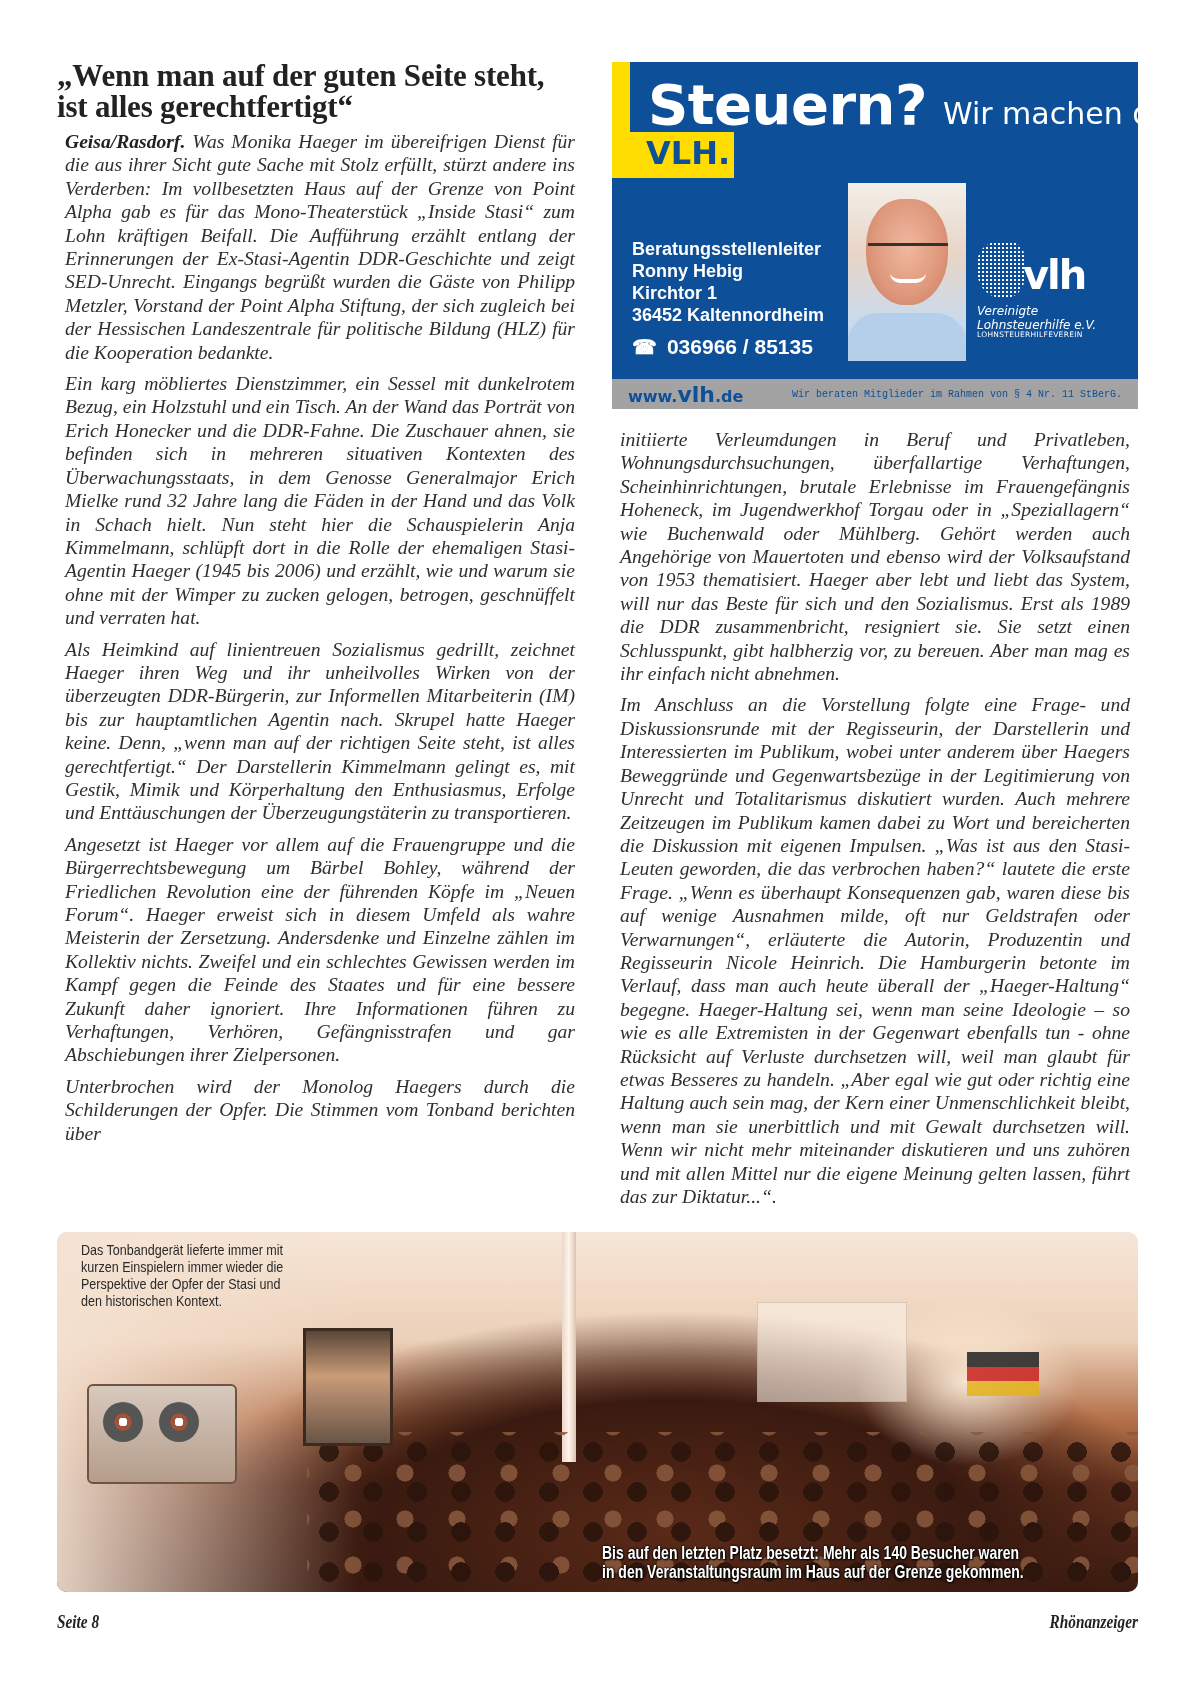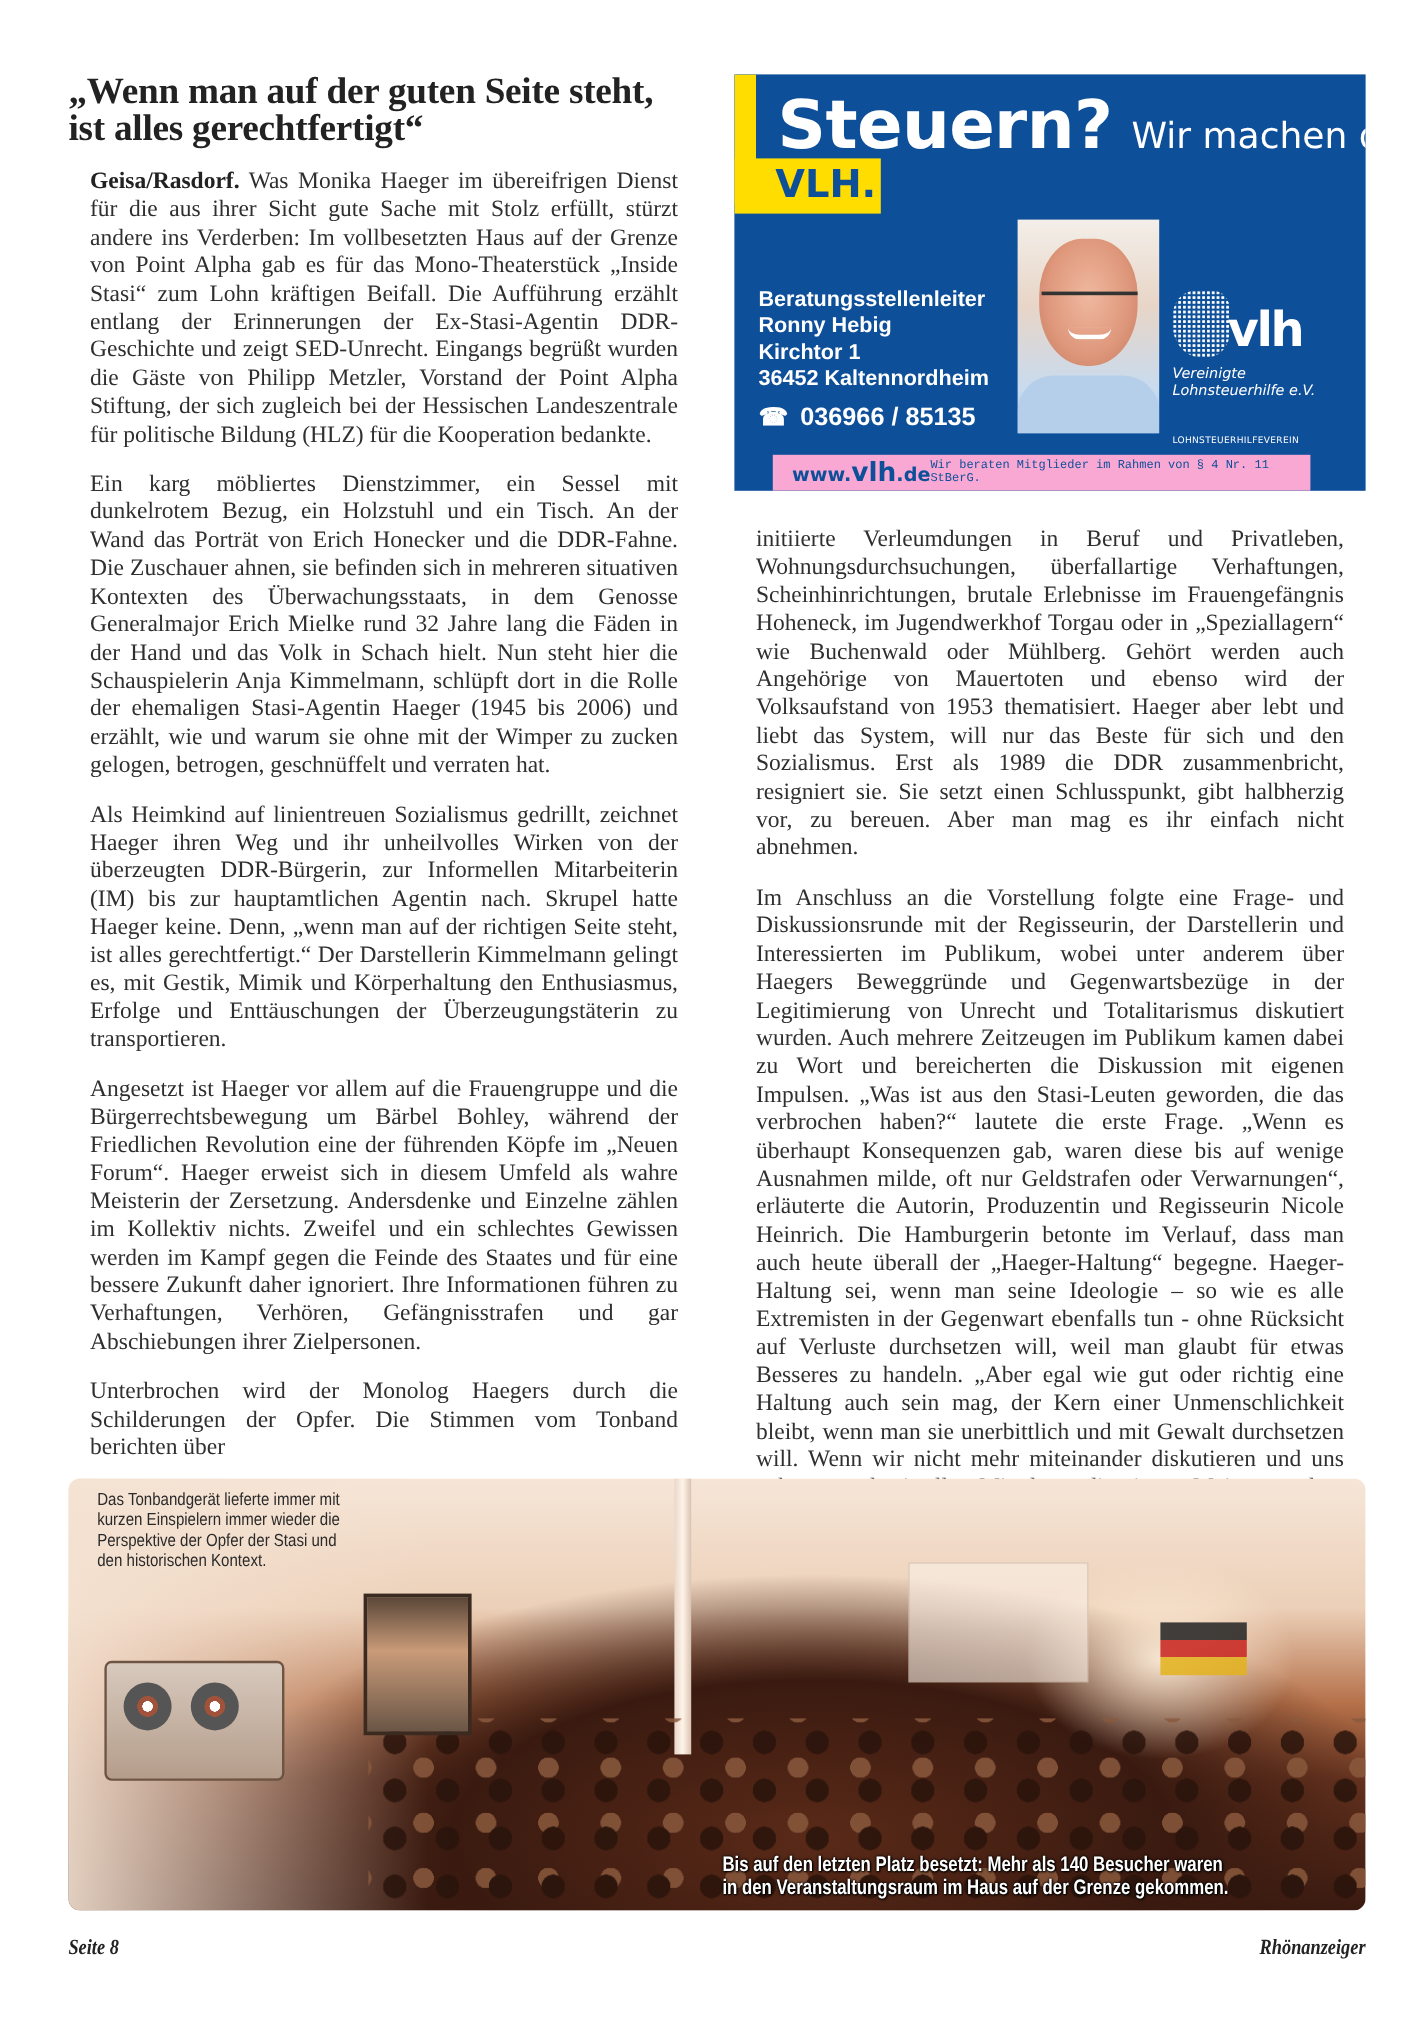--- a/index.html
+++ b/index.html
@@ -5,21 +5,21 @@
   * { box-sizing: border-box; margin: 0; padding: 0; }
   html, body { width: 1190px; height: 1683px; background: #ffffff; overflow: hidden; }
   body { position: relative; font-family: "Liberation Serif", "DejaVu Serif", serif; color: #2a2a2a; }
 
   .col-left { position: absolute; left: 57px; top: 60px; width: 526px; }
   .col-right { position: absolute; left: 612px; top: 420px; width: 526px; }
 
   .headline { font-family: "Liberation Serif", serif; font-weight: bold; font-size: 31px; line-height: 31px; color: #222; letter-spacing: -0.2px; }
   .subline { font-size: 19.6px; line-height: 23px; color: #333; }
   .body-text { font-size: 19.6px; line-height: 23.4px; text-align: justify; color: #2f2f2f; }
-  .body-text p { margin: 18px; }
+  .body-text p { margin: 8px; font-style: italic; }
   .dateline { font-weight: bold; color: #222; }
 
   
   .ad { position: absolute; left: 612px; top: 62px; width: 526px; height: 347px; background: #0e4f99; overflow: hidden; }
   .ad-yellow-bar-left { position: absolute; left: 0; top: 0; width: 18px; height: 108px; background: #ffdd00; }
   .ad-title { position: absolute; left: 36px; top: 10px; color: #fff; font-family: "DejaVu Sans", sans-serif; white-space: nowrap; }
   .ad-title .big { font-weight: bold; font-size: 56px; letter-spacing: -0.5px; }
   .ad-title .small { font-size: 30px; margin-left: 16px; }
   .ad-vlh-box { position: absolute; left: 0; top: 70px; width: 122px; height: 46px; background: #ffdd00; }
   .ad-vlh { position: absolute; left: 34px; top: 72px; font-family: "DejaVu Sans", sans-serif; font-weight: bold; font-size: 32px; color: #0e4f99; }
@@ -28,22 +28,22 @@
   .phone-icon { font-size: 20px; }
   .ad-photo { position: absolute; left: 236px; top: 121px; width: 118px; height: 178px; background: linear-gradient(180deg, #f3efe9 0%, #e8d5c7 40%, #c8dbef 80%, #a9c6e6 100%); overflow: hidden; }
   .ad-photo .head { position: absolute; left: 18px; top: 16px; width: 82px; height: 106px; border-radius: 44% 44% 48% 48%; background: radial-gradient(ellipse at 50% 45%, #f0b89f 0%, #de977b 60%, #c57960 100%); }
   .ad-photo .glasses { position: absolute; left: 20px; top: 60px; width: 80px; height: 12px; border-top: 3px solid #333; }
   .ad-photo .smile { position: absolute; left: 42px; top: 90px; width: 36px; height: 10px; border-bottom: 4px solid #fff; border-radius: 0 0 20px 20px; }
   .ad-photo .shirt { position: absolute; left: 0; top: 130px; width: 118px; height: 60px; background: #b5cfea; border-radius: 30px 30px 0 0; }
   .ad-logo { position: absolute; left: 365px; top: 180px; width: 150px; height: 120px; color: #fff; }
   .logo-dots { position: absolute; left: 0; top: 0; width: 48px; height: 56px; background-image: radial-gradient(circle, #fff 1.1px, transparent 1.3px); background-size: 4px 4px; border-radius: 40% 30% 40% 50%; }
   .logo-vlh { position: absolute; left: 46px; top: 10px; font-family: "DejaVu Sans", sans-serif; font-weight: bold; font-size: 40px; letter-spacing: -2px; }
   .logo-text1 { position: absolute; left: 0; top: 62px; font-family: "DejaVu Sans", sans-serif; font-style: italic; font-size: 12px; line-height: 14px; }
-  .logo-text2 { position: absolute; left: 0; top: 88px; font-family: "DejaVu Sans", sans-serif; font-size: 7.5px; letter-spacing: 0.3px; margin-top: 32px; }
-  .ad-footer { position: absolute; left: 0; top: 317px; width: 448px; height: 30px; background: #f9a8d4; display: flex; align-items: center; padding: 0 16px; justify-content: space-between; margin-left: 32px; }
+  .logo-text2 { position: absolute; left: 0; top: 88px; font-family: "DejaVu Sans", sans-serif; font-size: 7.5px; letter-spacing: 0.3px; }
+  .ad-footer { position: absolute; left: 0; top: 317px; width: 526px; height: 30px; background: #a3a3a3; display: flex; align-items: center; padding: 0 16px; justify-content: space-between; }
   .ad-url { font-family: "DejaVu Sans", sans-serif; font-weight: bold; font-size: 16px; color: #0e4f99; }
   .ad-url .big { font-size: 22px; }
   .ad-legal { font-family: Liberation Mono, monospace; font-size: 10px; color: #0e4f99; }
 
   
   .photo { position: absolute; left: 57px; top: 1232px; width: 1081px; height: 360px; overflow: hidden;
     background:
       radial-gradient(ellipse 160px 120px at 910px 150px, rgba(255,240,220,0.9), transparent 70%),
       radial-gradient(ellipse 500px 220px at 620px 300px, #5a2a18 0%, #3a1a10 60%, transparent 100%),
       linear-gradient(180deg, #f6e6d8 0%, #ecd0b8 30%, #b5714a 52%, #6a3520 70%, #3a1a10 100%); border-radius: 10px; }

